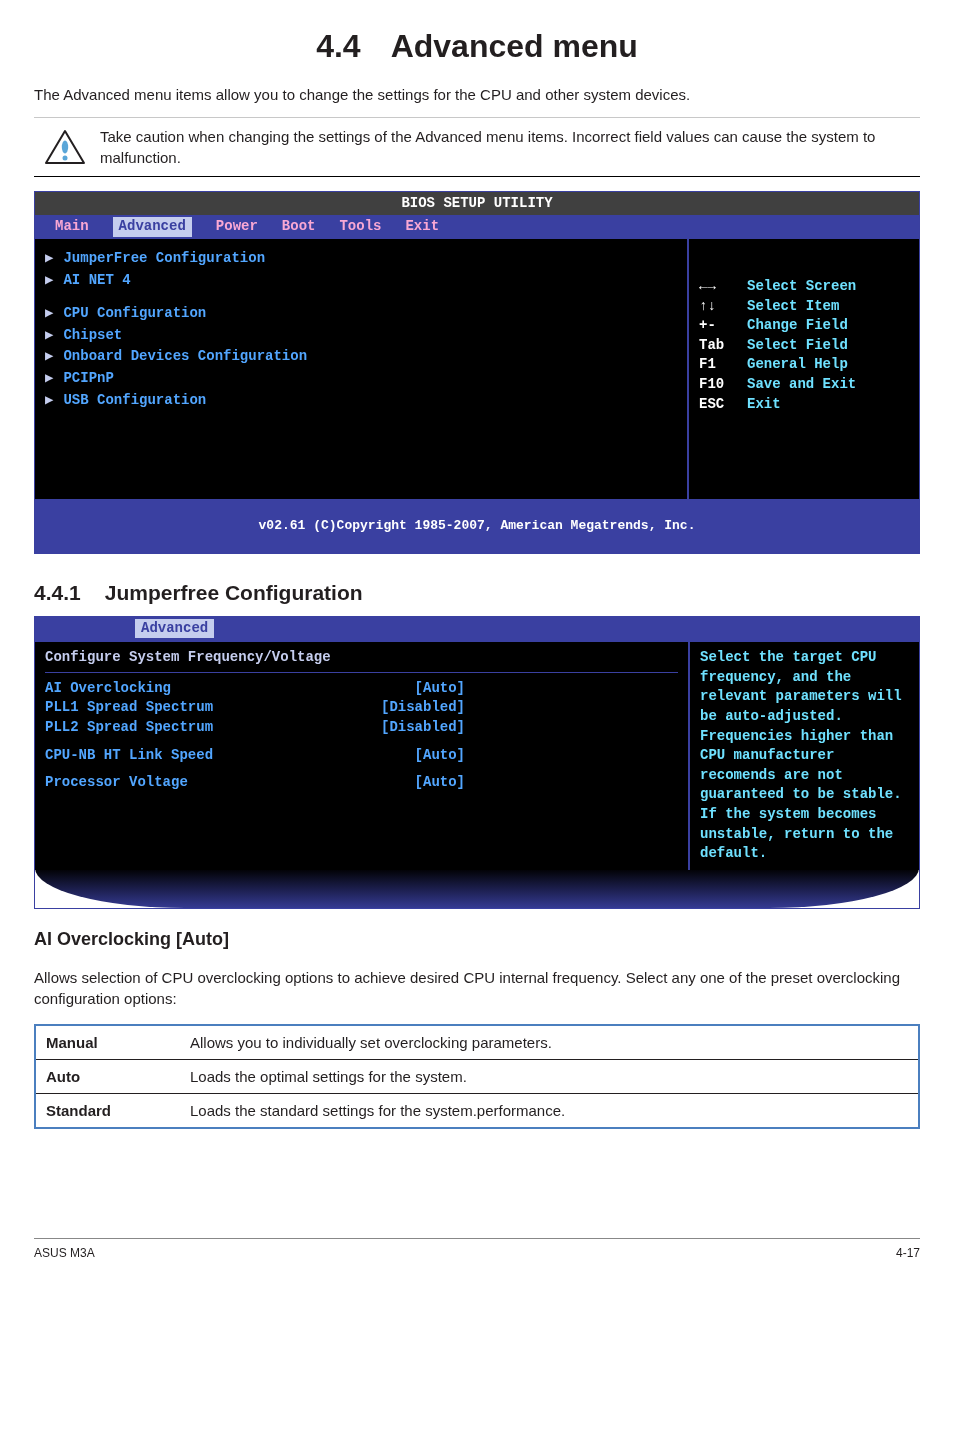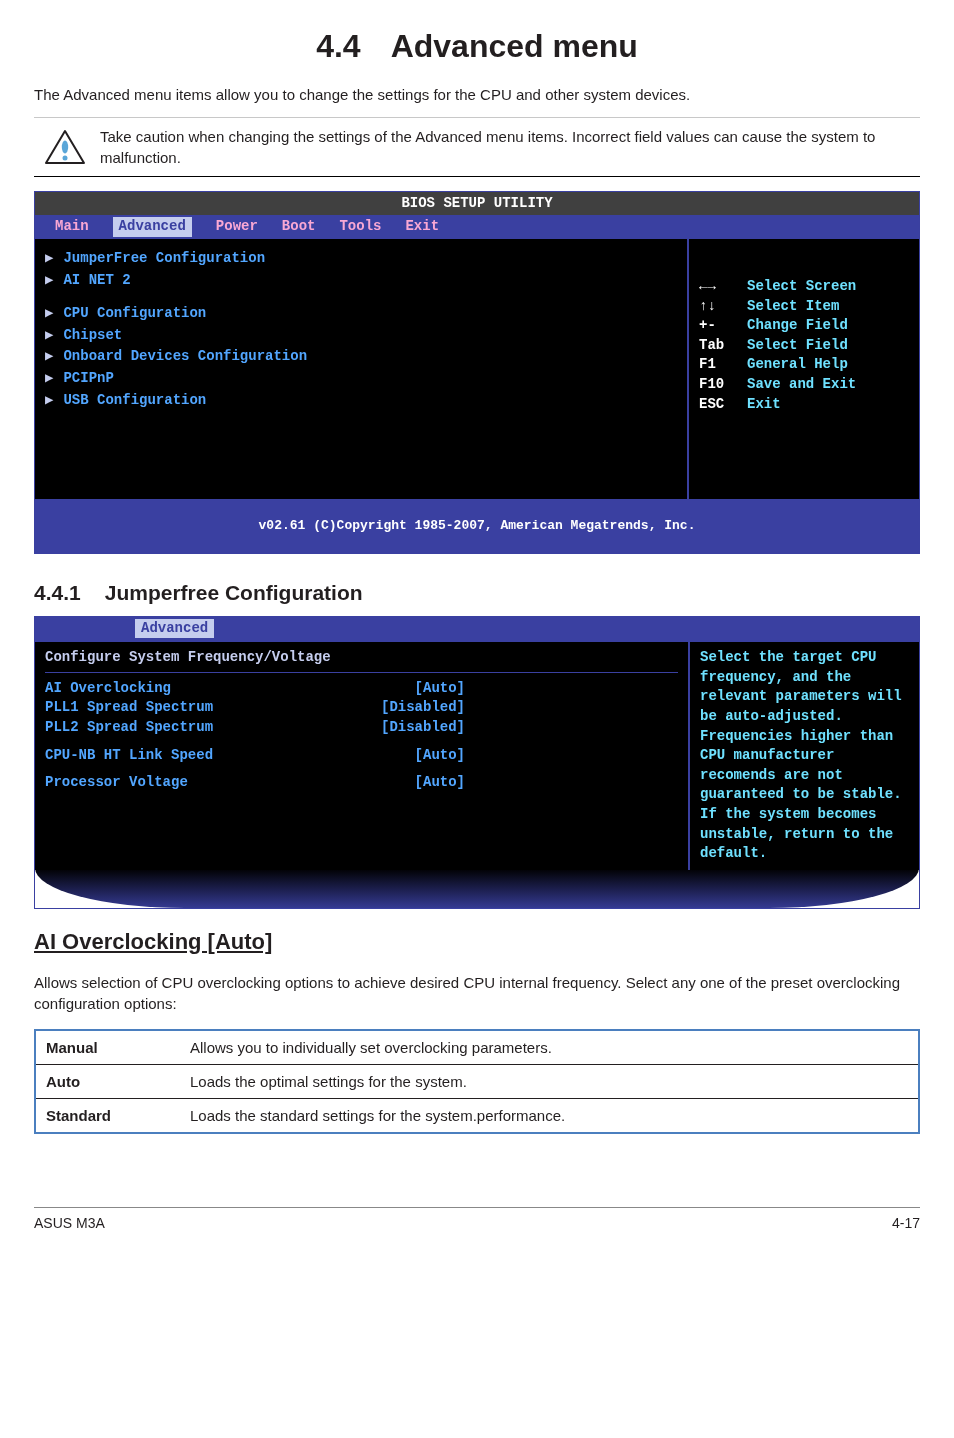--- a/index.html
+++ b/index.html
@@ -33,26 +33,26 @@
     .bios2-tabs { background:#3a40a1; padding:2px 4px 2px 100px; }
     .bios2-tab { background:#c5cdee; color:#3a40a1; padding:0 6px; display:inline-block; }
     .bios2-body { display:flex; background:#000020; background:#000; border-top:2px solid #3a40a1; position:relative; }
     .bios2-left { flex:1; padding:6px 10px; color:#c5cdee; }
     .bios2-right { width:231px; padding:6px 10px; color:#6fe1ff; border-left:2px solid #3a40a1;}
     .bios2-title { color:#c5cdee; border-bottom:1px solid #3a40a1; padding-bottom:4px; margin-bottom:6px; }
     .curve { height:40px; background:linear-gradient(#000 0%, #3a40a1 110%); border-radius:0 0 150px 150px / 0 0 40px 40px; margin-top:-2px; }
     
     h2 { font-size:21px; font-weight:bold; margin:24px 0 8px 0; }
     h2 .num { display:inline-block; margin-right:24px; }
-    h3 { font-size:22px; font-weight:bold; margin:18px 0 4px 0;text-decoration:underline; }
+    h3 { font-size:18px; font-weight:bold; margin:18px 0 4px 0; }
     
     table.opts { width:100%; border-collapse:collapse; border:2px solid #4b7fbf; margin-top:10px; }
     table.opts td { border-top:1px solid #231f20; border-bottom:1px solid #231f20; padding:6px 10px; }
     table.opts td:first-child { font-weight:bold; width:145px; }
-    .footer { position:relative; margin-top:73px; border-top:1px solid #888; padding-top:6px; display:flex; justify-content:space-between; font-size:14px; }
+    .footer { position:relative; margin-top:109px; border-top:1px solid #888; padding-top:6px; display:flex; justify-content:space-between; font-size:12px; }
   </style>
 </head>
 <body>
 
 <h1>
   <span class="num">4.4</span><span>Advanced menu</span>
 </h1>
 <p class="intro">The Advanced menu items allow you to change the settings for the CPU and other system devices.</p>
 
 <div class="caution">
@@ -77,21 +77,21 @@
     <span class="bios-tab">Exit</span>
   </div>
   <div class="bios-body">
     <div class="bios-left">
       <div class="menu-item">
           <span class="tri">▶</span>
           <span>JumperFree Configuration</span>
         </div>
       <div class="menu-item">
           <span class="tri">▶</span>
-          <span>AI NET 2</span>
+          <span>AI NET 4</span>
         </div>
       <div style="height:10px"></div>
       <div class="menu-item">
           <span class="tri">▶</span>
           <span>CPU Configuration</span>
         </div>
       <div class="menu-item">
           <span class="tri">▶</span>
           <span>Chipset</span>
         </div>

